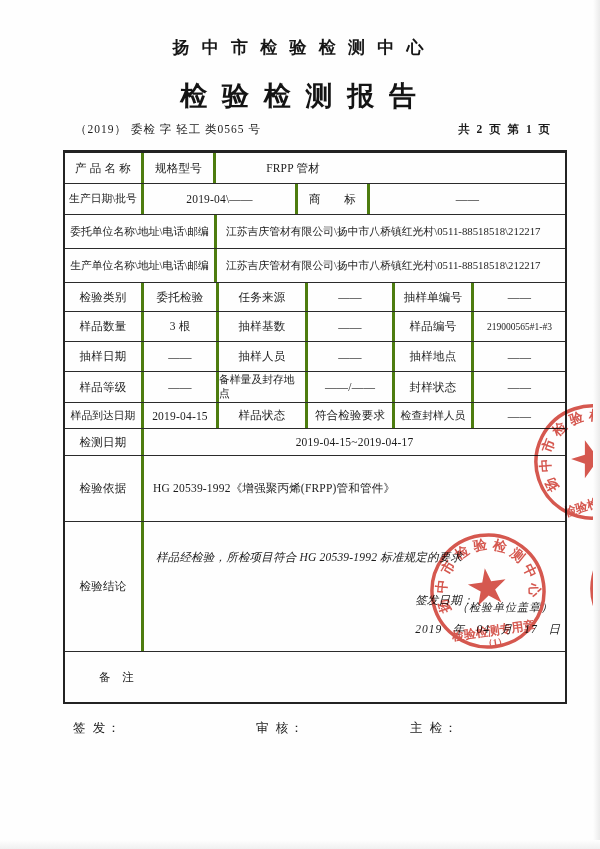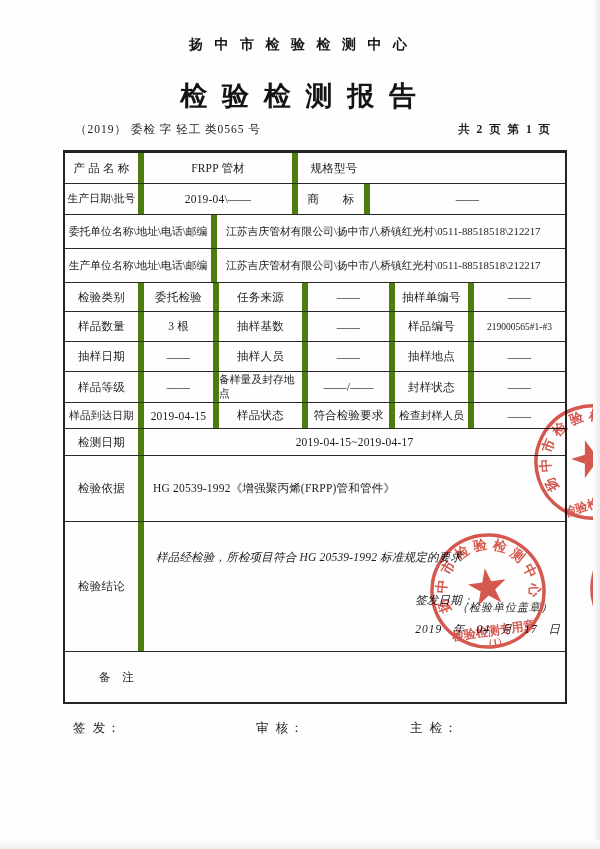--- a/index.html
+++ b/index.html
@@ -7,31 +7,31 @@
     position:relative; width:600px; height:849px; background:#fefefe;
     overflow:hidden; font-family:"Liberation Serif","DejaVu Serif",serif;
     color:#1c1c1c;
   }
   .edge-right{position:absolute; right:0; top:0; width:7px; height:100%;
     background:linear-gradient(to right,#fefefe,#ebebeb); z-index:5;}
   .edge-bottom{position:absolute; left:0; bottom:0; width:100%; height:9px;
     background:linear-gradient(to bottom,#fefefe,#f0f0f0); z-index:5;}
 
   .org-title{position:absolute; top:36px; left:0; width:100%; text-align:center;
-    font-size:14px; font-weight:bold; letter-spacing:4px; color:#161616;}
+    font-size:17px; font-weight:bold; letter-spacing:4px; color:#161616;}
   .report-title{position:absolute; top:78px; left:0; width:100%; text-align:center;
     font-size:27px; font-weight:bold; letter-spacing:4px; color:#141414;}
   .doc-no{position:absolute; top:122px; left:75px; font-size:11.5px; letter-spacing:1px;}
   .page-info{position:absolute; top:122px; right:48px; font-size:11.5px; letter-spacing:2px;font-weight:bold;}
 
   .tbl{position:absolute; left:63px; top:150px; width:504px;
     border:2px solid #232323; border-top-width:3px; box-sizing:border-box; background:transparent;}
   .row{display:flex; border-bottom:1px solid #2b2b2b; box-sizing:border-box;}
   .row:last-child{border-bottom:none;}
-  .cell{border-right:6px solid #4d7c0f; box-sizing:border-box;
+  .cell{border-right:3px solid #4d7c0f; box-sizing:border-box;
     display:flex; align-items:center; justify-content:center;
     font-size:11.5px; color:#1c1c1c; overflow:hidden; letter-spacing:0.2px;}
   .cell:last-child{border-right:none;}
   .left{justify-content:flex-start; padding-left:9px;}
   .small{font-size:10.8px; letter-spacing:0;}
   .tiny{font-size:9.5px; letter-spacing:0;}
   .blockcell{display:block; position:relative;font-style:italic;}
 
   .conclusion-text{position:absolute; left:12px; top:28px; right:8px; font-size:11.5px;}
   .seal-hint{position:absolute; right:12px; top:78px; font-size:11px; letter-spacing:1px;}
@@ -56,22 +56,22 @@
 
   <div class="org-title">扬 中 市 检 验 检 测 中 心</div>
   <div class="report-title">检 验 检 测 报 告</div>
   <div class="doc-no">（2019） 委检 字 轻工 类0565 号</div>
   <div class="page-info">共 2 页 第 1 页</div>
 
   <div class="tbl">
 
     <div class="row" style="height:31px">
       <div class="cell" style="width:79px">产 品 名 称</div>
+      <div class="cell" style="width:72px">规格型号</div>
       <div class="cell" style="width:154px">FRPP 管材</div>
-      <div class="cell" style="width:72px">规格型号</div>
     </div>
 
     <div class="row" style="height:31px">
       <div class="cell small" style="width:79px">生产日期\批号</div>
       <div class="cell" style="width:154px">2019-04\——</div>
       <div class="cell" style="width:72px">商　　标</div>
       <div class="cell" style="width:195px">——</div>
     </div>
 
     <div class="row" style="height:34px">

